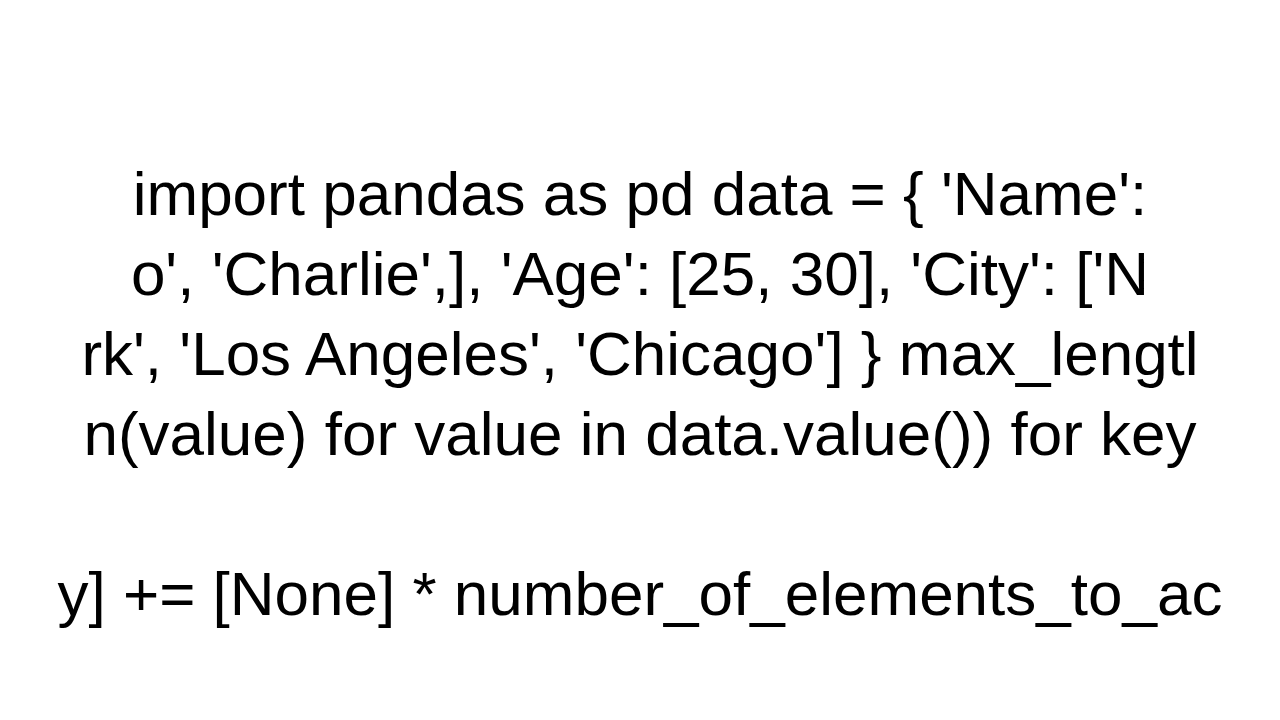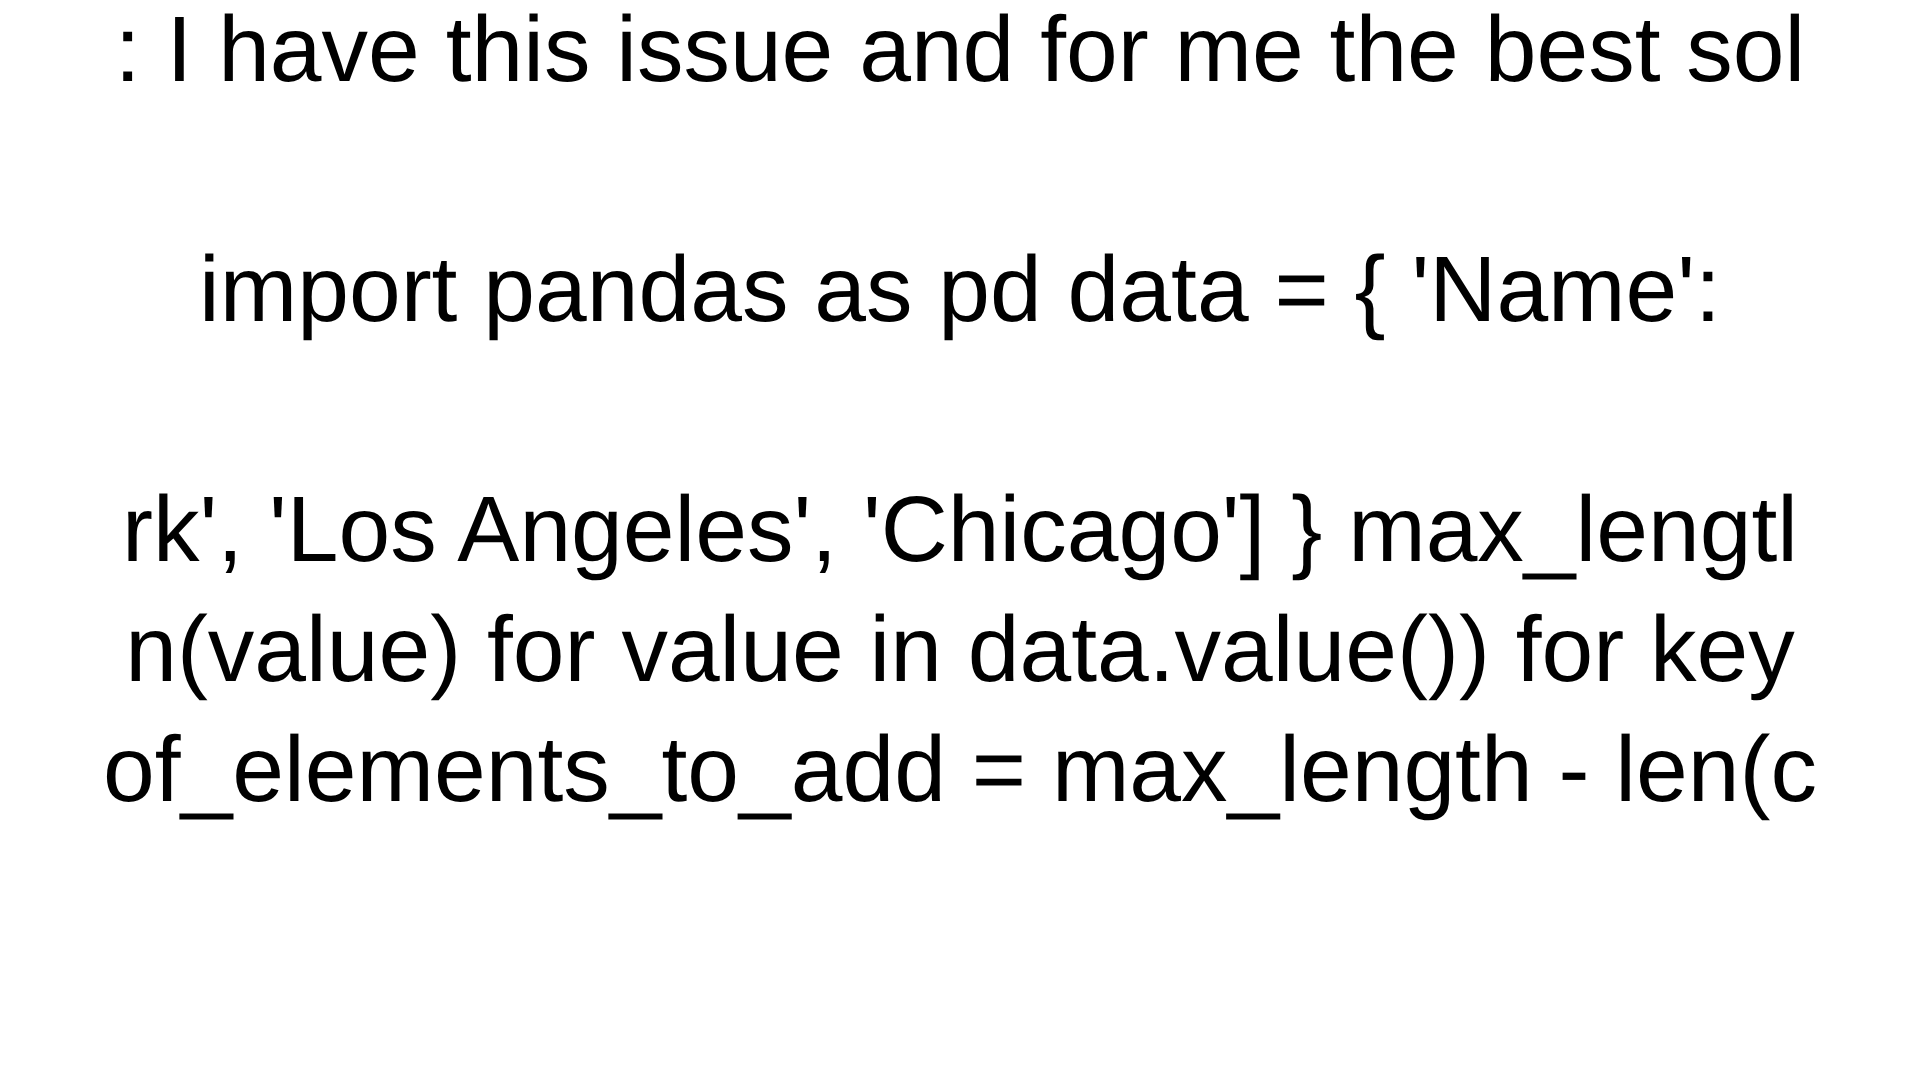--- a/index.html
+++ b/index.html
@@ -21,21 +21,21 @@
     line-height: 80px;
     letter-spacing: 0px;
     white-space: normal;
     text-align: center;
   }
 </style>
 </head>
 <body>
 
 <div class="textblock">
-  <span>: I have this issue and for me the best sol</span><br>
+  <br>
   <br>
   <span>import pandas as pd   data = {     'Name': </span><br>
-  <br>
+  <span>o', 'Charlie',],     'Age': [25, 30],     'City': ['N</span><br>
   <span>rk', 'Los Angeles', 'Chicago'] }  max_lengtl</span><br>
   <span>n(value) for value in data.value()) for key</span><br>
-  <span>of_elements_to_add = max_length - len(c</span><br>
   <br>
+  <span>y] += [None] * number_of_elements_to_ac</span><br>
 </div>
 
 </body></html>

